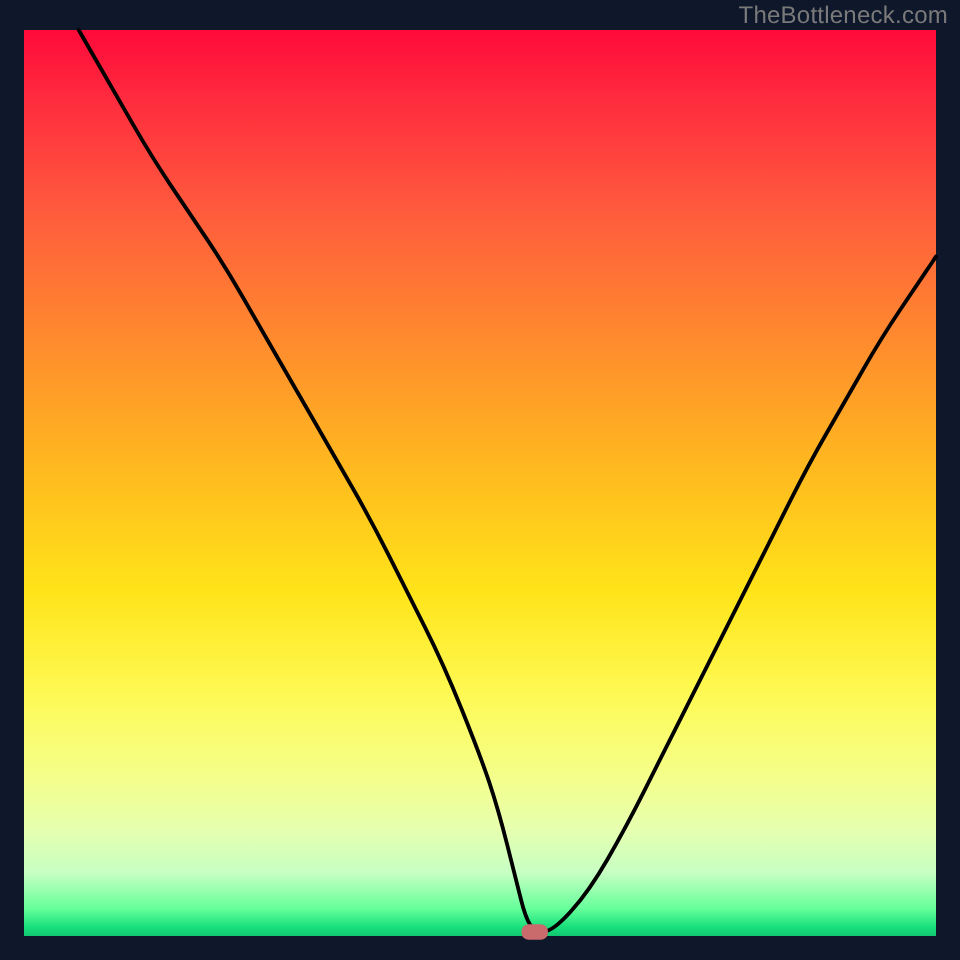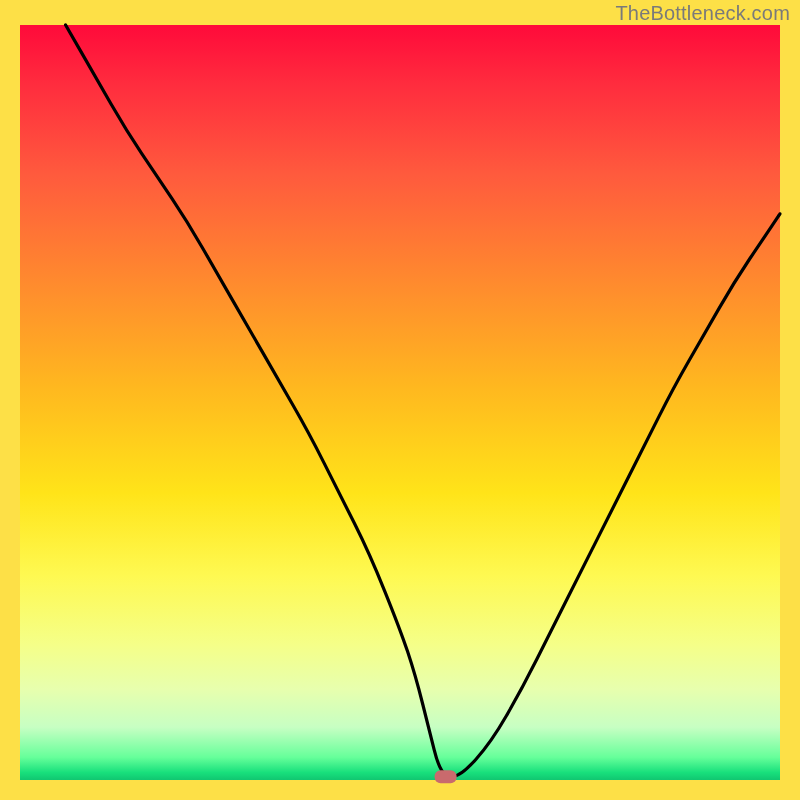--- a/index.html
+++ b/index.html
@@ -8,21 +8,21 @@
     width: 800px;
     height: 800px;
     background: #000;
     overflow: hidden;
     font-family: Arial, Helvetica, sans-serif;
   }
   .frame {
     position: relative;
     width: 800px;
     height: 800px;
-    background: #fde047;
+    background: #0f172a;
   }
   .watermark {
     position: absolute;
     top: 2px;
     right: 10px;
     color: #7a7a7a;
     font-size: 20px;
     font-weight: 500;
     letter-spacing: 0.2px;
     z-index: 10;

